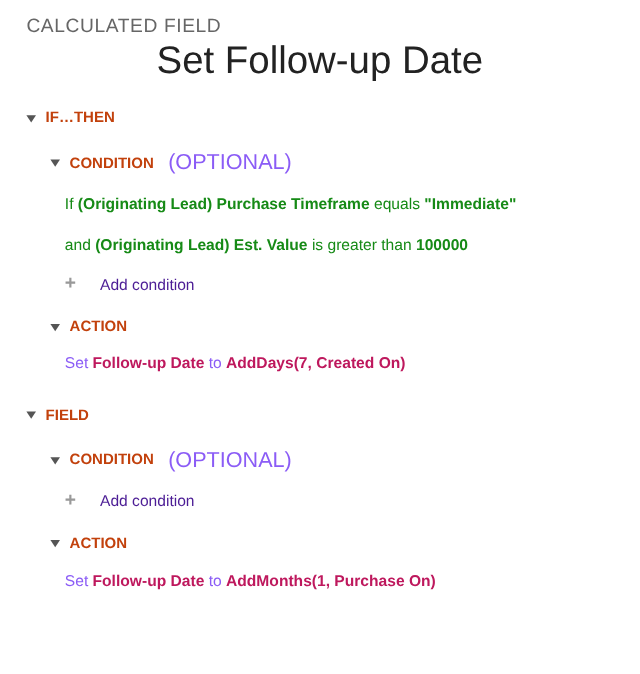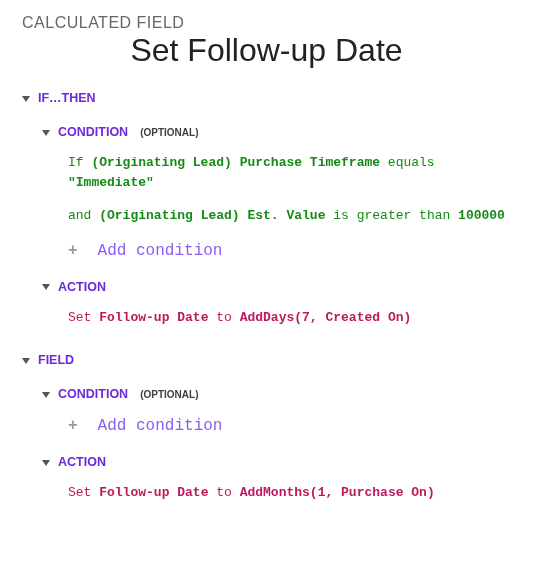--- a/index.html
+++ b/index.html
@@ -35,55 +35,55 @@
   .caret {
     width:0;height:0;
     border-left:4px solid transparent;
     border-right:4px solid transparent;
     border-top:6px solid #555;
     margin-top:1px;
   }
   .section-label {
     font-size: 12.5px;
     font-weight: 700;
-    color: #6d28d9;
+    color: #c2410c;
   }
   .optional {
-    font-size: 10px;
-    color: #404040;
-    font-weight: 700;
+    font-size: 18px;
+    color: #8b5cf6;
+    font-weight: 400;
     margin-left:4px;
   }
   .indent-1 { margin-left: 20px; }
-  .indent-3 { margin-left: 46px; font-family: Liberation Mono, monospace; }
+  .indent-3 { margin-left: 32px; }
   .expr {
     font-size: 13px;
     margin-top: 14px;
     line-height: 1.5;
   }
   .green { color: #168a16; }
   .gbold { color: #168a16; font-weight: 700; }
-  .blue { color: #be185d; }
+  .blue { color: #8b5cf6; }
   .bluebold { color: #be185d; font-weight: 700; }
   .addrow {
     display:flex;
     align-items:center;
     gap:20px;
     margin-top: 16px;
     color:#555;
   }
   .plus {
     font-size: 16px;
     font-weight: 700;
     color: #999;
     line-height: 1;
   }
   .addlabel {
-    font-size: 16px;
-    color:#8b5cf6;
+    font-size: 13px;
+    color:#4c1d95;
   }
   .sub {
     margin-top: 20px;
   }
 </style>
 </head>
 <body>
 
 <div class="breadcrumb">CALCULATED FIELD</div>
 <h1 class="title">Set Follow-up Date</h1>

